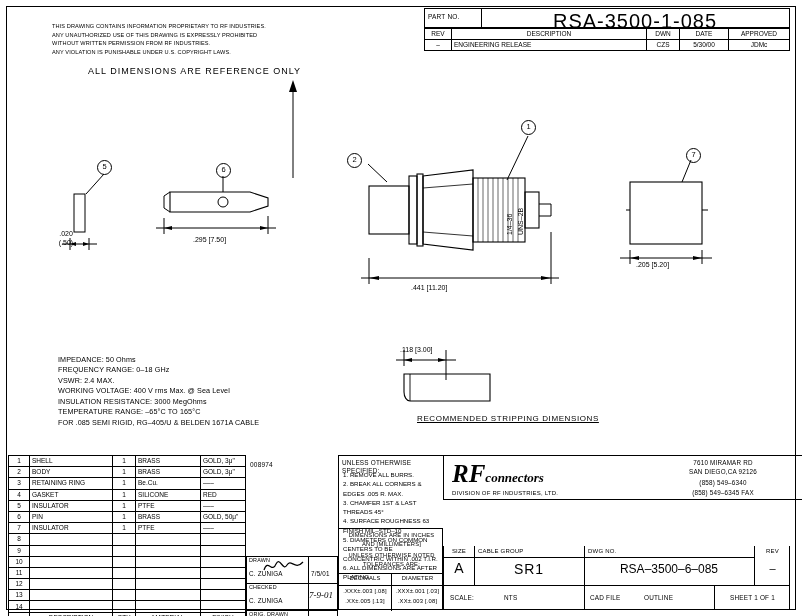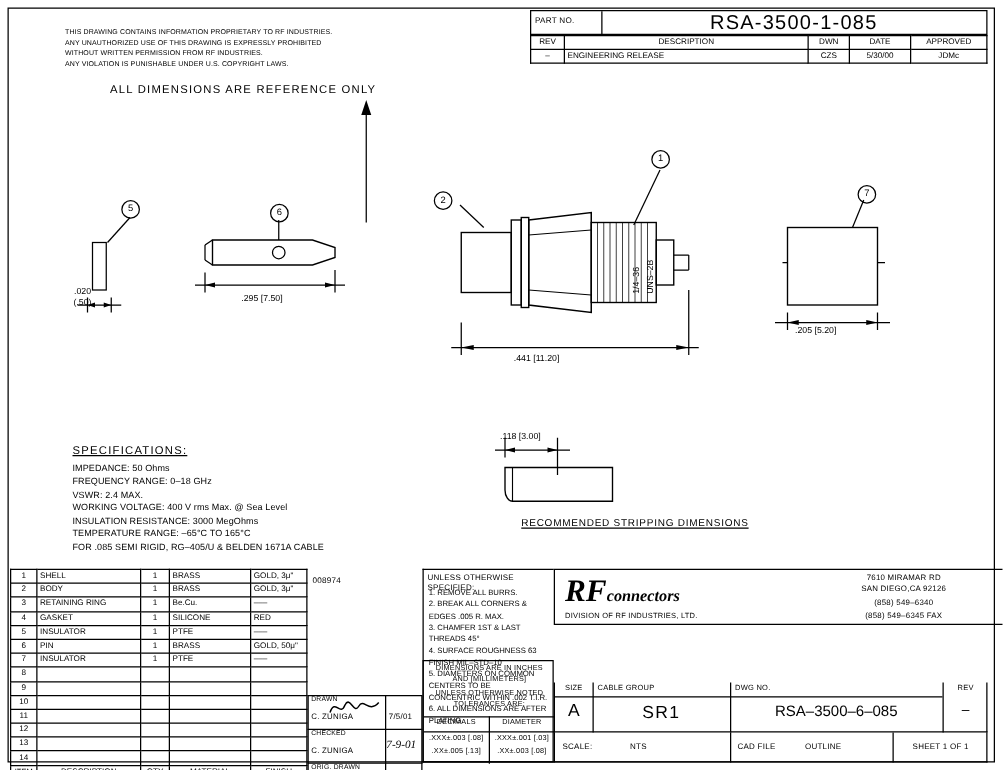--- a/index.html
+++ b/index.html
@@ -6,21 +6,21 @@
   body{width:802px;height:616px;font-family:"Liberation Sans",sans-serif;color:#000;}
   .sheet{position:relative;width:802px;height:616px;box-sizing:border-box;}
   .frame{position:absolute;left:6px;top:6px;width:790px;height:604px;border:1.5px solid #000;box-sizing:border-box;}
   .abs{position:absolute;box-sizing:border-box;}
   .bx{border:1px solid #000;box-sizing:border-box;}
   .t{font-size:6.5px;line-height:1.25;letter-spacing:.2px;}
   .t7{font-size:7px;line-height:1.3;}
   .t8{font-size:8px;line-height:1.3;}
   .t9{font-size:9px;}
   .ctr{text-align:center;}
-  .big{font-size:16px;letter-spacing:1px;}
+  .big{font-size:20px;letter-spacing:1px;}
   .hdr-title{font-size:13px;letter-spacing:1.5px;}
   .vline{position:absolute;background:#000;width:1px;}
   .hline{position:absolute;background:#000;height:1px;}
   table{border-collapse:collapse;}
   .bomtbl td{border:1px solid #000;font-size:6.5px;padding:0 2px;height:10.2px;line-height:10px;white-space:nowrap;}
   .revtbl td{border:1px solid #000;font-size:6.5px;padding:0 2px;height:10px;line-height:10px;}
   .circ{position:absolute;border:1px solid #000;border-radius:50%;width:13px;height:13px;text-align:center;font-size:7.5px;line-height:12px;}
   .notes{font-size:6.2px;line-height:1.5;}
   .spec{font-size:7.2px;line-height:1.45;letter-spacing:.1px;}
   .ul{text-decoration:underline;}
@@ -166,21 +166,20 @@
     <line x1="2" y1="10" x2="62" y2="10" stroke="#000" stroke-width="1"></line>
     <polygon points="10,10 18,8 18,12" fill="#000"></polygon>
     <polygon points="52,10 44,8 44,12" fill="#000"></polygon>
     <path d="M10,24 L10,42 A6,9 0 0 0 16,51 L96,51 L96,24 Z" fill="none" stroke="#000" stroke-width="1.1"></path>
     <line x1="16" y1="24" x2="16" y2="51" stroke="#000" stroke-width="0.9"></line>
   </svg>
   <div class="abs t7" style="left:400px;top:345px;">.118 [3.00]</div>
   <div class="abs t8 ul" style="left:372px;top:414px;letter-spacing:.6px;padding-left:45px;">RECOMMENDED STRIPPING DIMENSIONS</div>
 
   <div class="abs" style="left:58px;top:355px;width:330px;">
-    <div class="t9 ul" style="letter-spacing:1px;margin-bottom:5px;">SPECIFICATIONS:</div>
     <div class="spec">IMPEDANCE: 50 Ohms</div>
     <div class="spec">FREQUENCY RANGE: 0–18 GHz</div>
     <div class="spec">VSWR: 2.4 MAX.</div>
     <div class="spec">WORKING VOLTAGE: 400 V rms Max. @ Sea Level</div>
     <div class="spec">INSULATION RESISTANCE: 3000 MegOhms</div>
     <div class="spec">TEMPERATURE RANGE: –65°C TO 165°C</div>
     <div class="spec">FOR .085 SEMI RIGID, RG–405/U &amp; BELDEN 1671A CABLE</div>
   </div>
 
   <div class="abs" style="left:8px;top:455px;">

